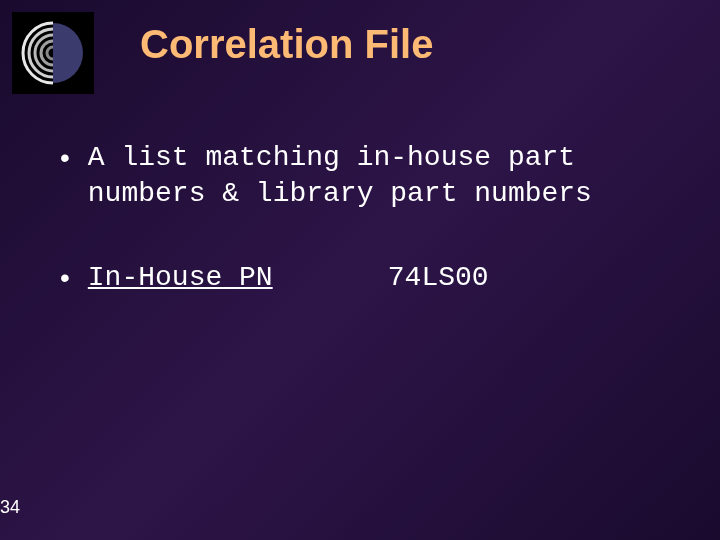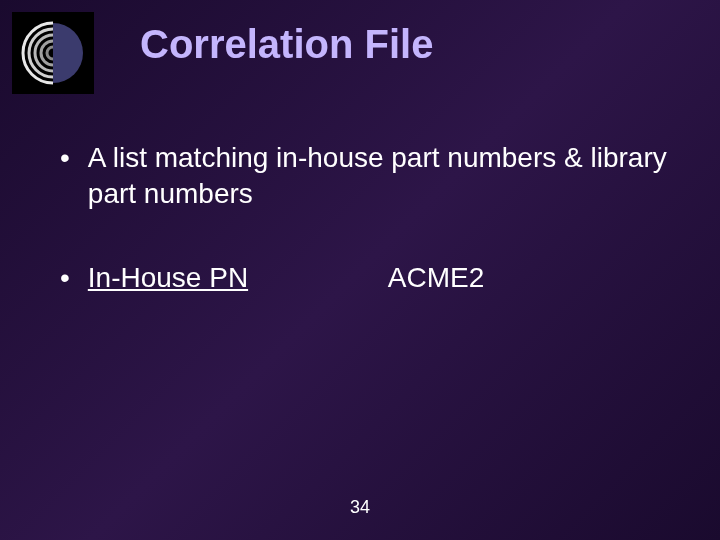--- a/index.html
+++ b/index.html
@@ -22,21 +22,21 @@
     align-items: center;
     justify-content: center;
   }
   .logo svg { width: 64px; height: 64px; }
   .title {
     position: absolute;
     top: 22px;
     left: 140px;
     font-size: 40px;
     font-weight: bold;
-    color: #c4b5fd;
+    color: #fdba74;
   }
   .content {
     position: absolute;
     top: 140px;
     left: 60px;
     right: 40px;
   }
   .bullet-item {
     display: flex;
     align-items: flex-start;
@@ -45,35 +45,35 @@
   .bullet {
     font-size: 28px;
     line-height: 36px;
     margin-right: 18px;
     margin-top: 0px;
   }
   .bullet-body {
     flex: 1;
     font-size: 28px;
     line-height: 36px;
+    font-family: Liberation Mono, monospace;
   }
   .example-table {
     display: grid;
     grid-template-columns: 300px auto;
     row-gap: 6px;
     font-size: 28px;
     line-height: 36px;
   }
   .underline { text-decoration: underline; }
   .page-number {
     position: absolute;
     bottom: 22px;
     left: 0;
     right: 0;
-    text-align: center;
     font-size: 18px;
     color: #ffffff;
   }
 </style>
 </head>
 <body>
 
 <div class="logo">
   <svg viewBox="0 0 64 64">
     <defs>
@@ -102,20 +102,20 @@
   <div class="bullet-item">
     <div class="bullet">•</div>
     <div class="bullet-body">A list matching in-house part numbers &amp; library part numbers</div>
   </div>
 
   <div class="bullet-item">
     <div class="bullet">•</div>
     <div class="bullet-body">
       <div class="example-table">
         <div class="underline">In-House PN</div>
-        <div>ACME2</div>
+        <div>74LS00</div>
       </div>
     </div>
   </div>
 
 </div>
 
 <div class="page-number">34</div>
 
 </body></html>

